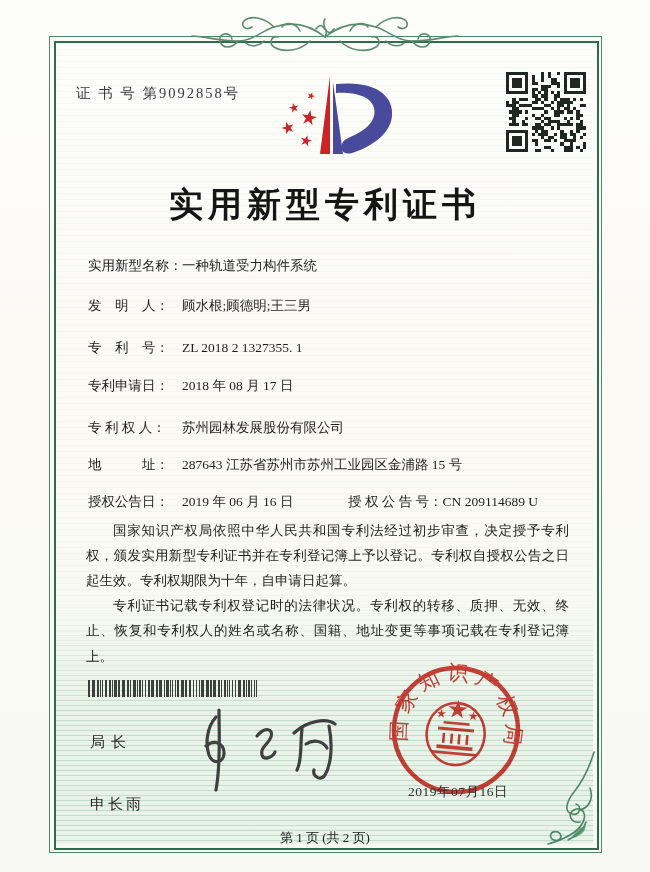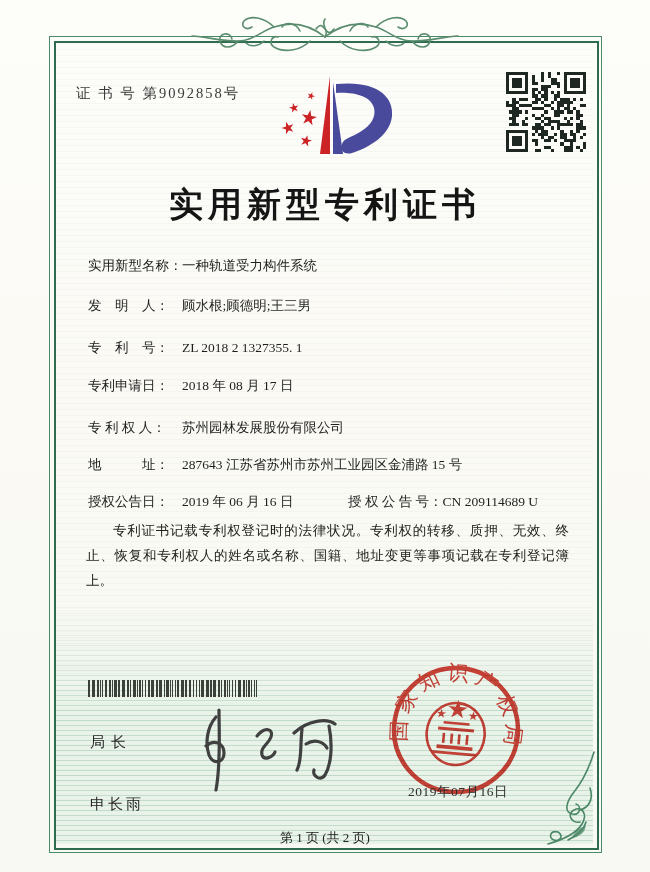--- a/index.html
+++ b/index.html
@@ -452,20 +452,21 @@
     </div>
     <div class="frow r6">
       <span class="lbl">授权公告日：</span><span>2019 年 06 月 16 日</span>
     </div>
     <div class="grant-no">
       <span>授 权 公 告 号：</span><span>CN 209114689 U</span>
     </div>
   </div>
 
   <div class="body-text">
+    <p>国家知识产权局依照中华人民共和国专利法经过初步审查，决定授予专利权，颁发实用新型专利证书并在专利登记簿上予以登记。专利权自授权公告之日起生效。专利权期限为十年，自申请日起算。</p>
     <p>专利证书记载专利权登记时的法律状况。专利权的转移、质押、无效、终止、恢复和专利权人的姓名或名称、国籍、地址变更等事项记载在专利登记簿上。</p>
   </div>
 
   <div class="barcode">
     <svg id="barsvg" viewBox="0 0 172 17" width="172" height="17" shape-rendering="crispEdges">
         <rect x="0" y="0" width="2" height="17" fill="#3b403b"></rect>
         <rect x="4" y="0" width="3" height="17" fill="#3b403b"></rect>
         <rect x="9" y="0" width="2" height="17" fill="#3b403b"></rect>
         <rect x="12" y="0" width="1" height="17" fill="#3b403b"></rect>
         <rect x="14" y="0" width="1" height="17" fill="#3b403b"></rect>

